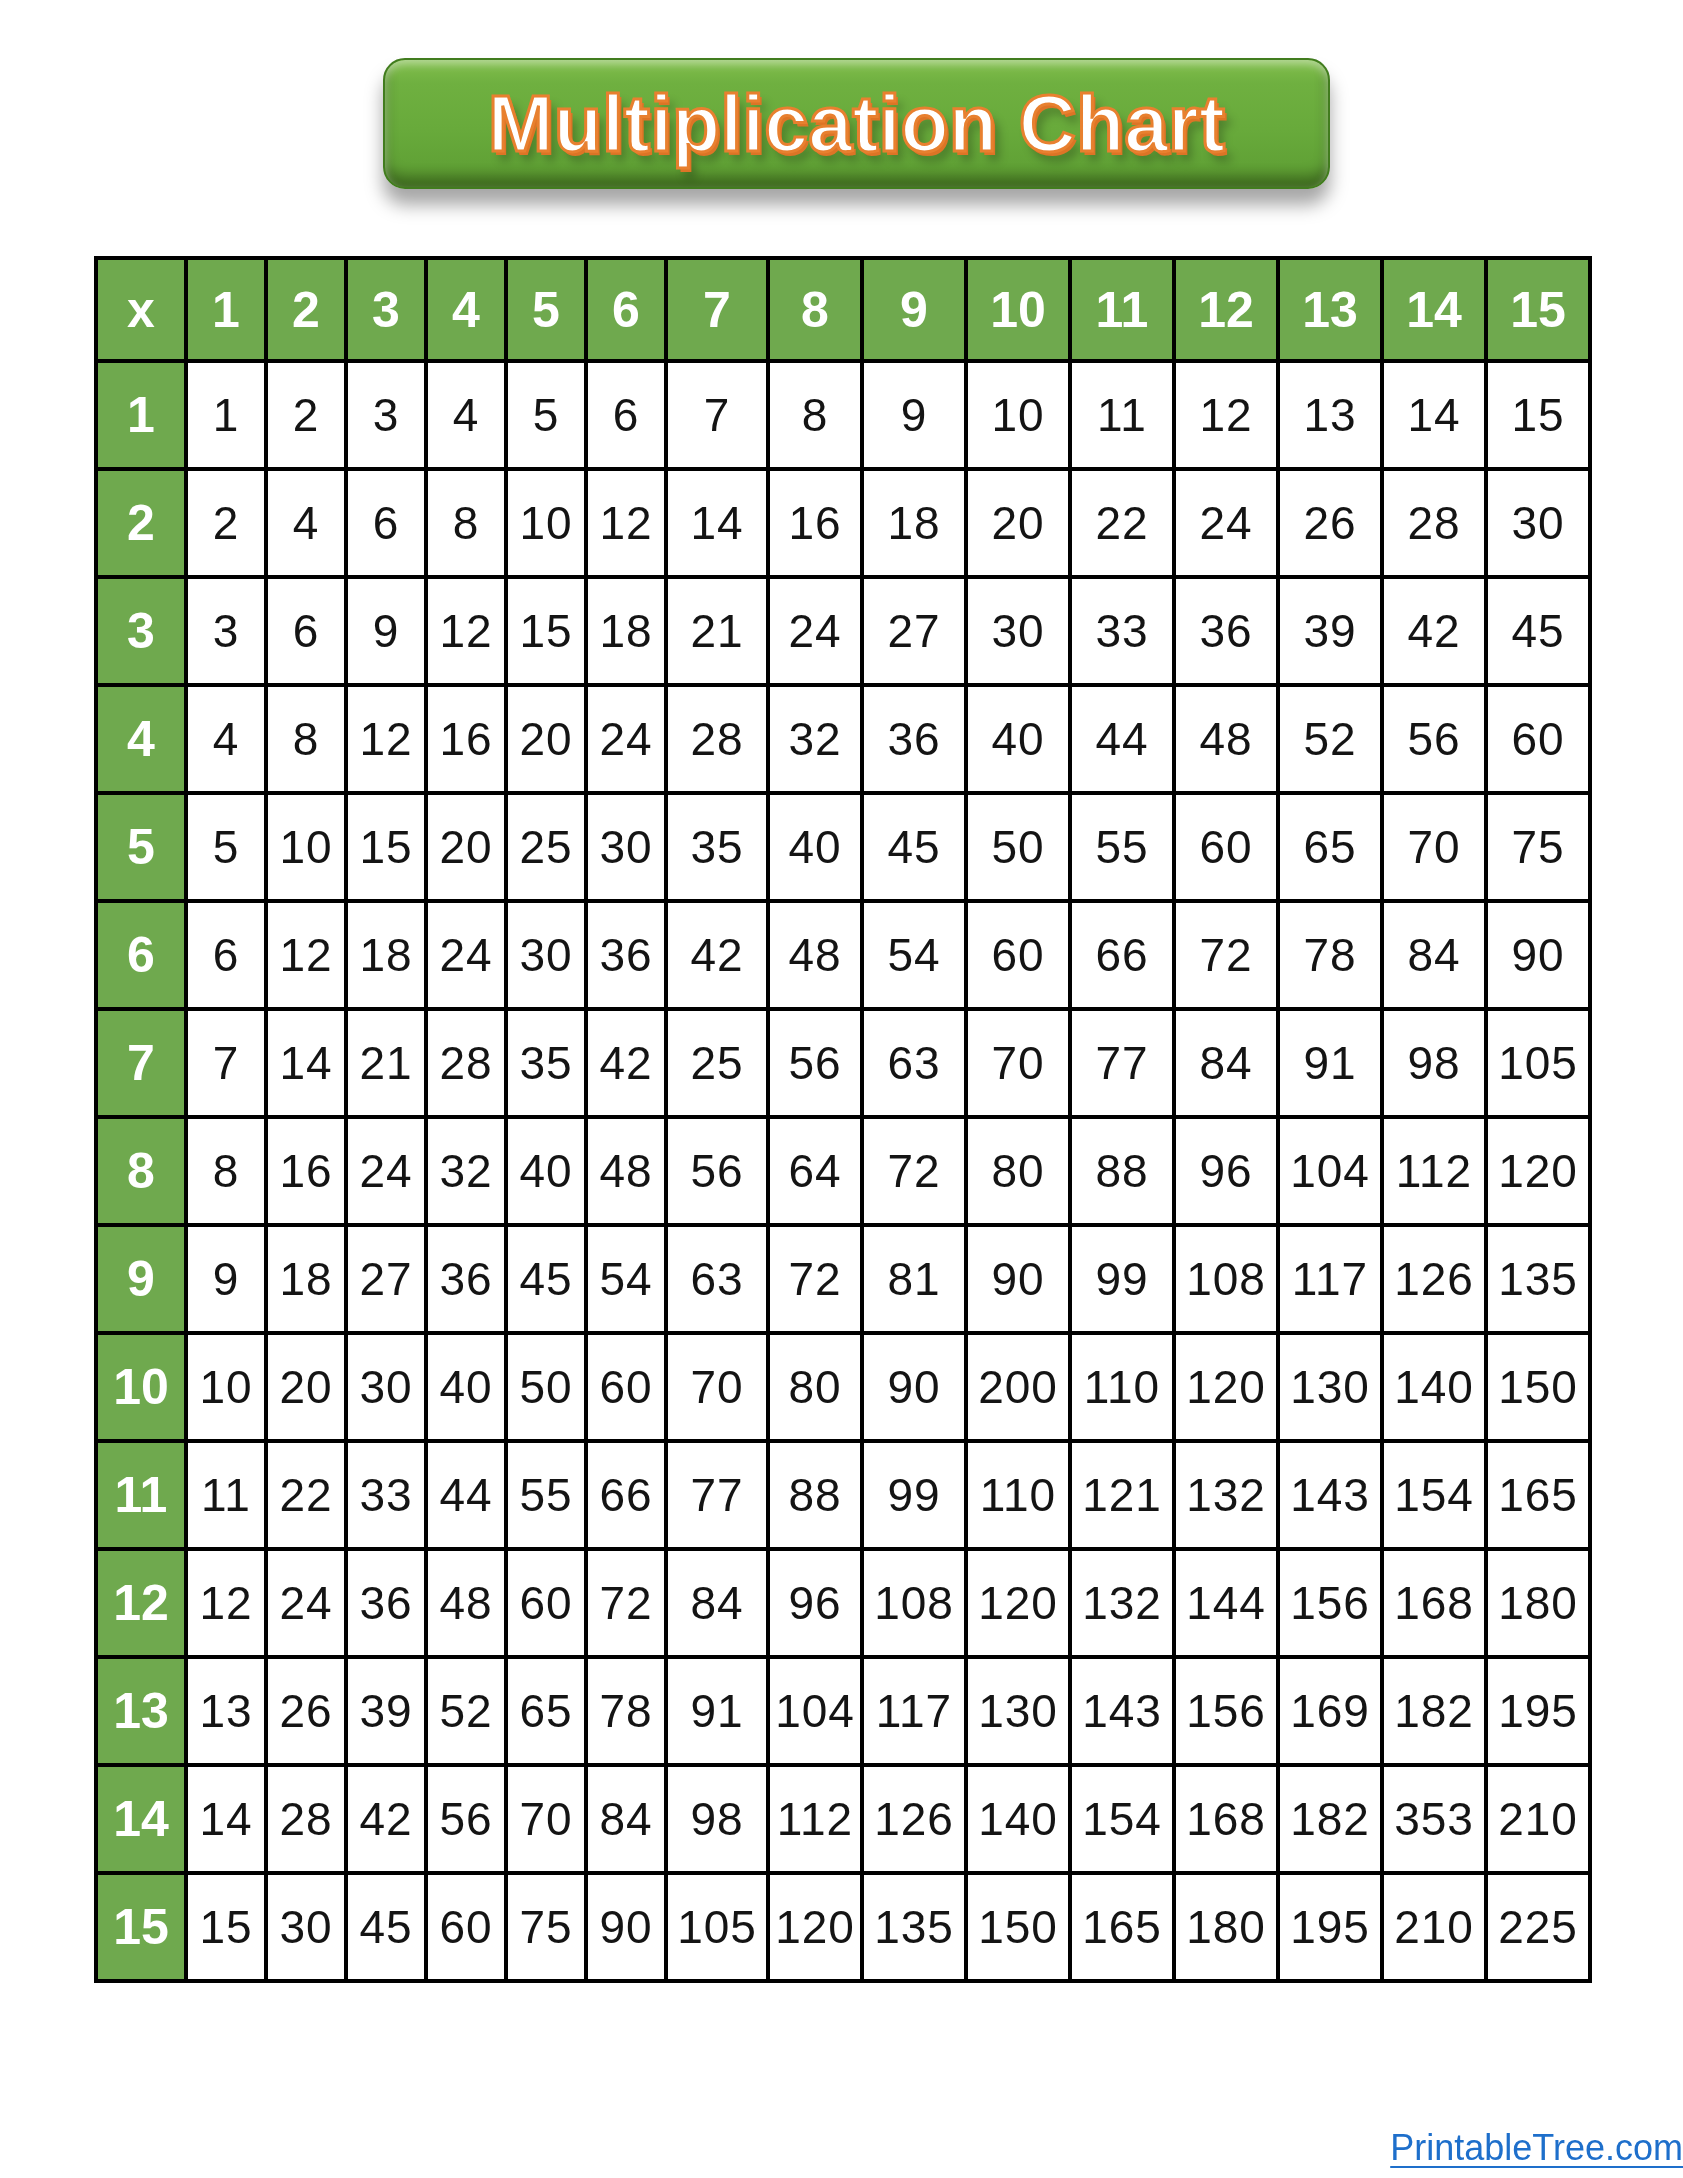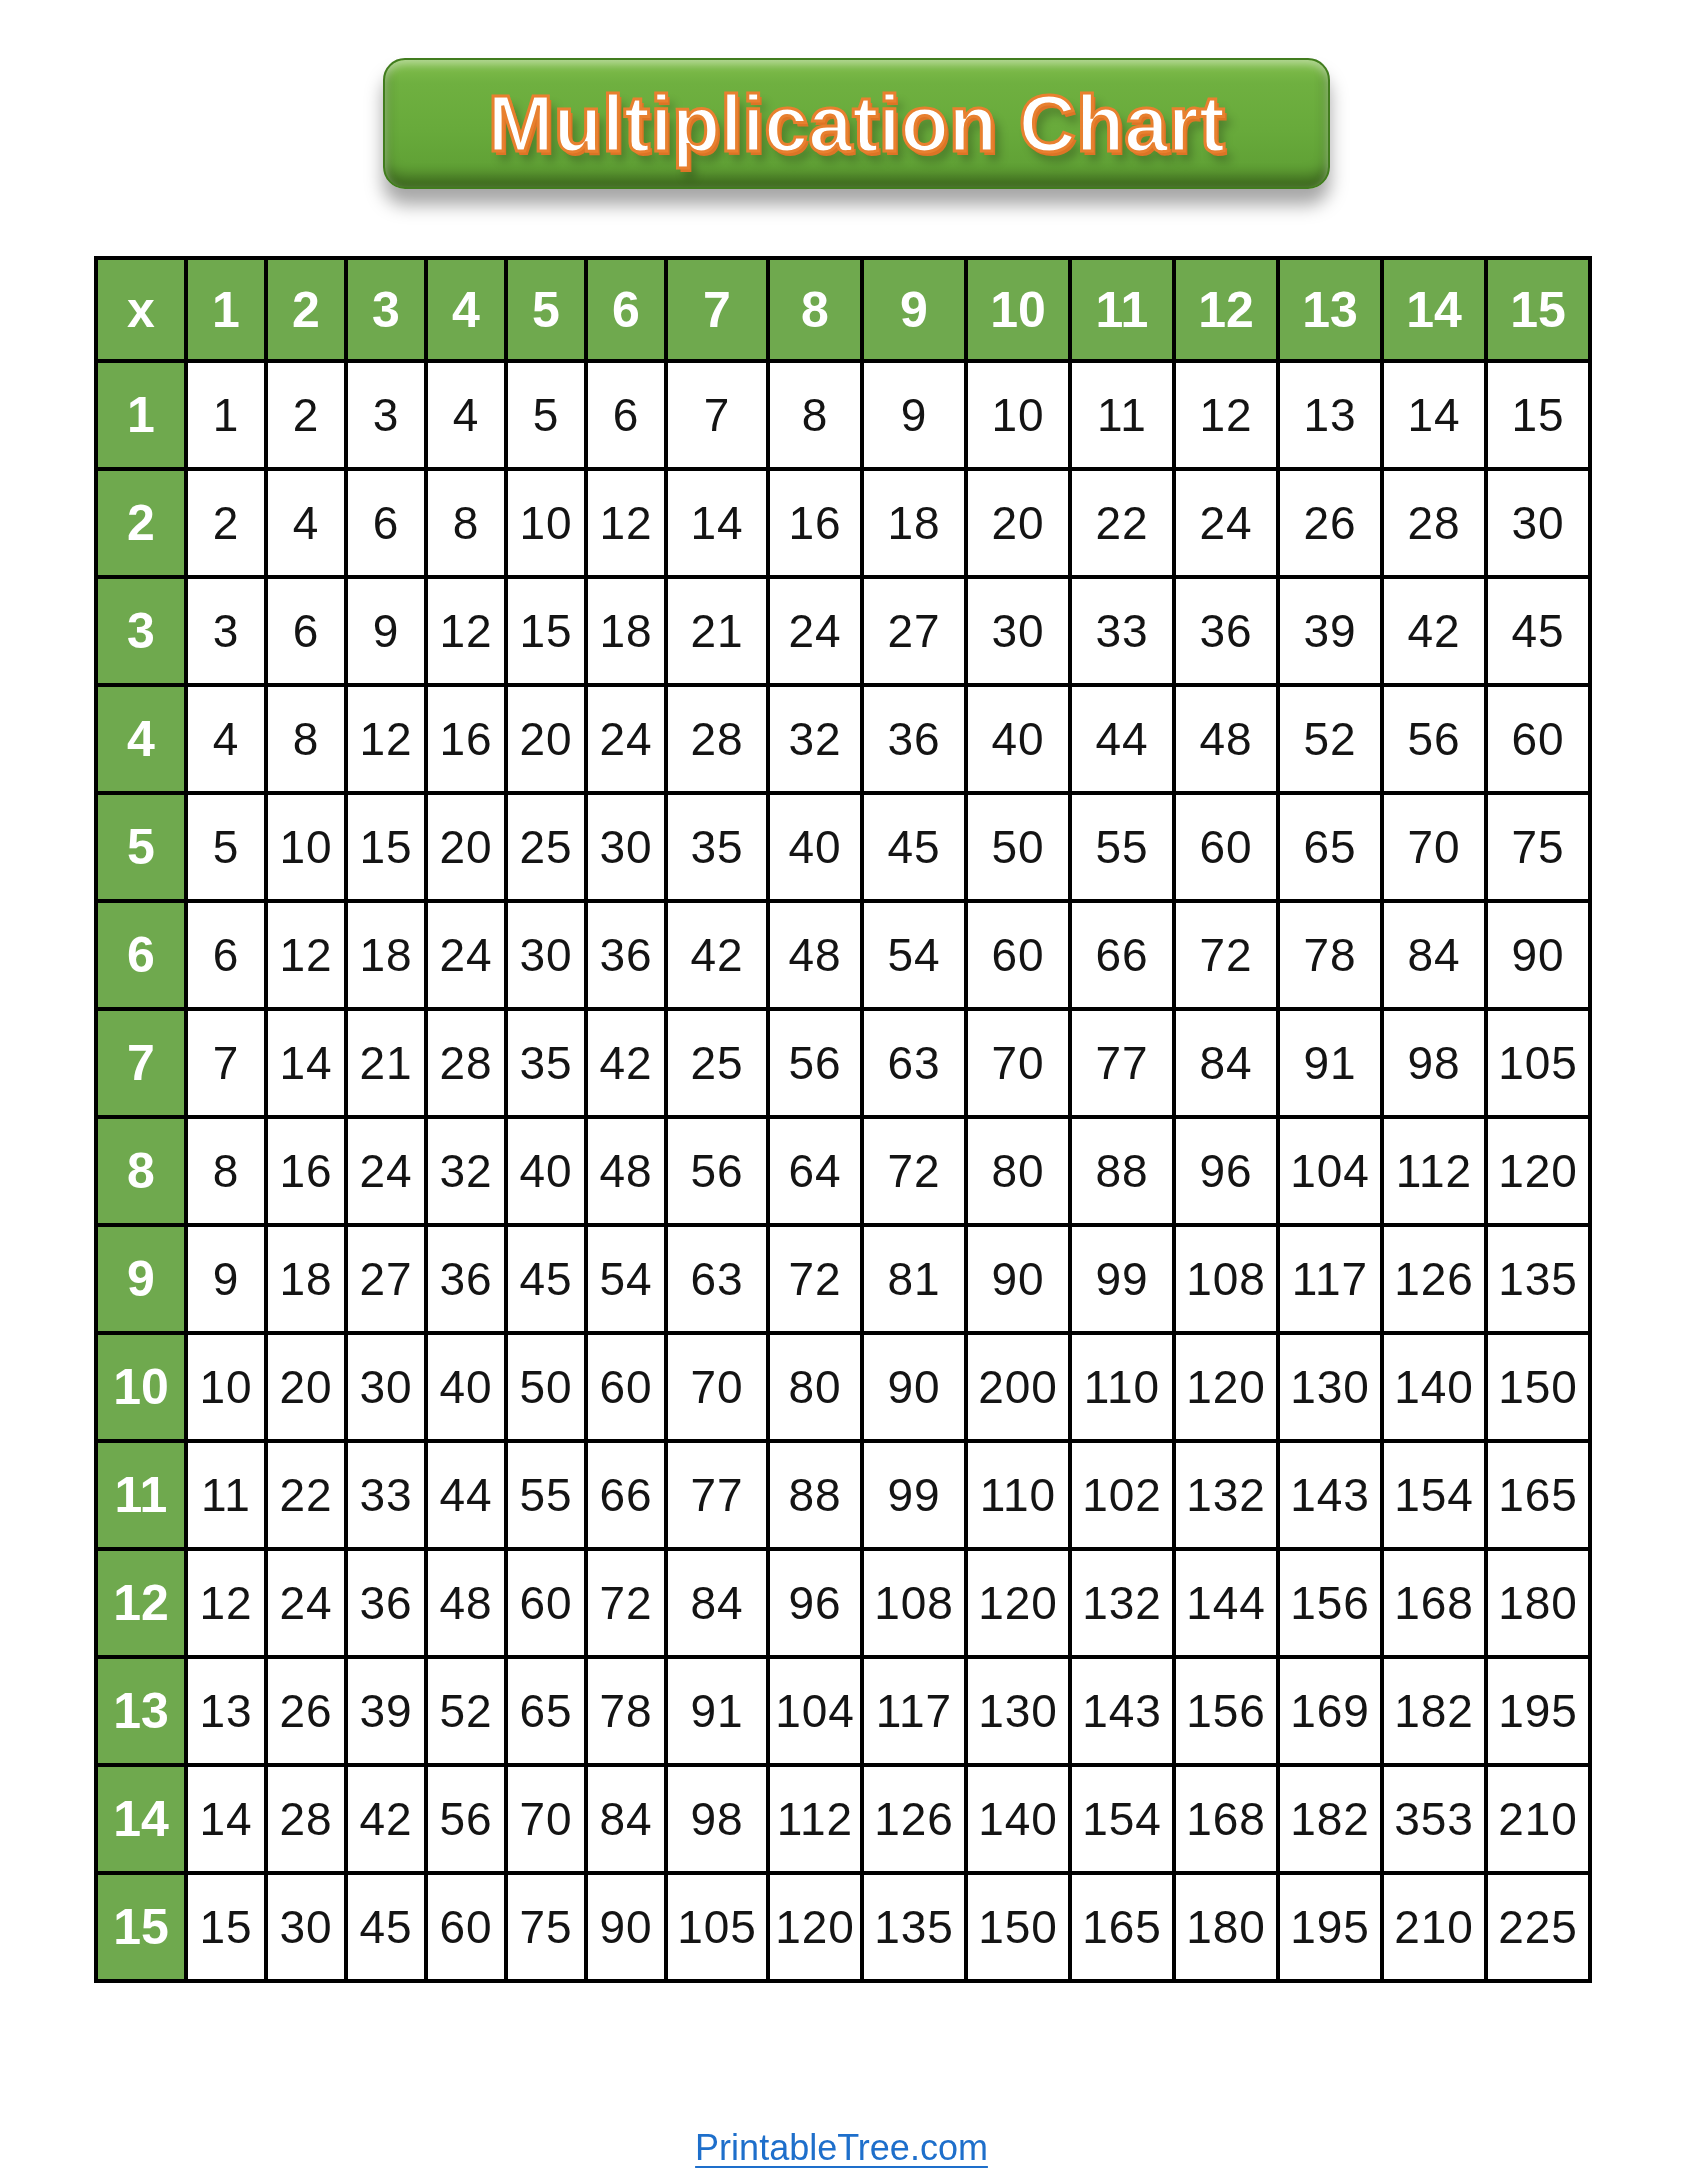--- a/index.html
+++ b/index.html
@@ -45,21 +45,21 @@
   .corner-cell,.head-cell,.row-header-cell{
     background:var(--header-green);color:#ffffff;
     font-weight:bold;font-size:50px;padding-bottom:12px;
   }
   .product-cell{
     background:#ffffff;color:#141414;
     font-size:46px;font-weight:400;padding-bottom:20px;
     letter-spacing:1px;
   }
   
-  .footer{position:absolute;left:0;top:2079px;width:100%;text-align:center;}
+  .footer{position:absolute;left:0;top:2079px;width:100%;text-align:right;}
   .footer-link{
     font-size:36px;color:var(--link-blue);
     text-decoration:underline;text-decoration-thickness:2px;text-underline-offset:6px;
   }
 </style>
 </head>
 <body>
 
 <div class="page">
 
@@ -292,21 +292,21 @@
           <td class="product-cell">11</td>
           <td class="product-cell">22</td>
           <td class="product-cell">33</td>
           <td class="product-cell">44</td>
           <td class="product-cell">55</td>
           <td class="product-cell">66</td>
           <td class="product-cell">77</td>
           <td class="product-cell">88</td>
           <td class="product-cell">99</td>
           <td class="product-cell">110</td>
-          <td class="product-cell">102</td>
+          <td class="product-cell">121</td>
           <td class="product-cell">132</td>
           <td class="product-cell">143</td>
           <td class="product-cell">154</td>
           <td class="product-cell">165</td>
         </tr>
         <tr>
           <th class="row-header-cell">12</th>
           <td class="product-cell">12</td>
           <td class="product-cell">24</td>
           <td class="product-cell">36</td>

